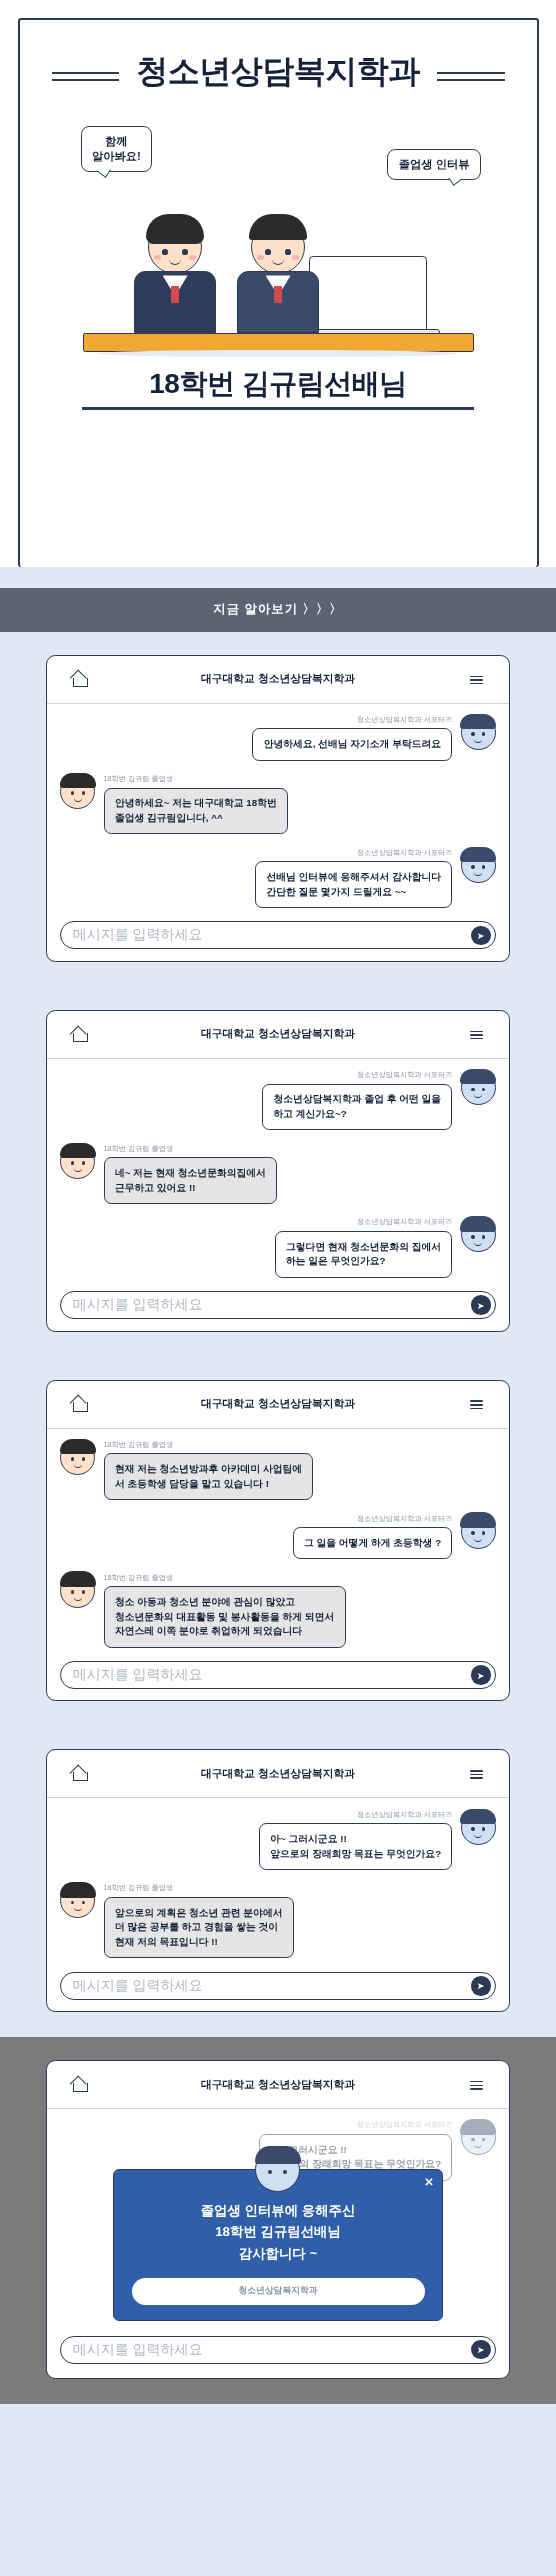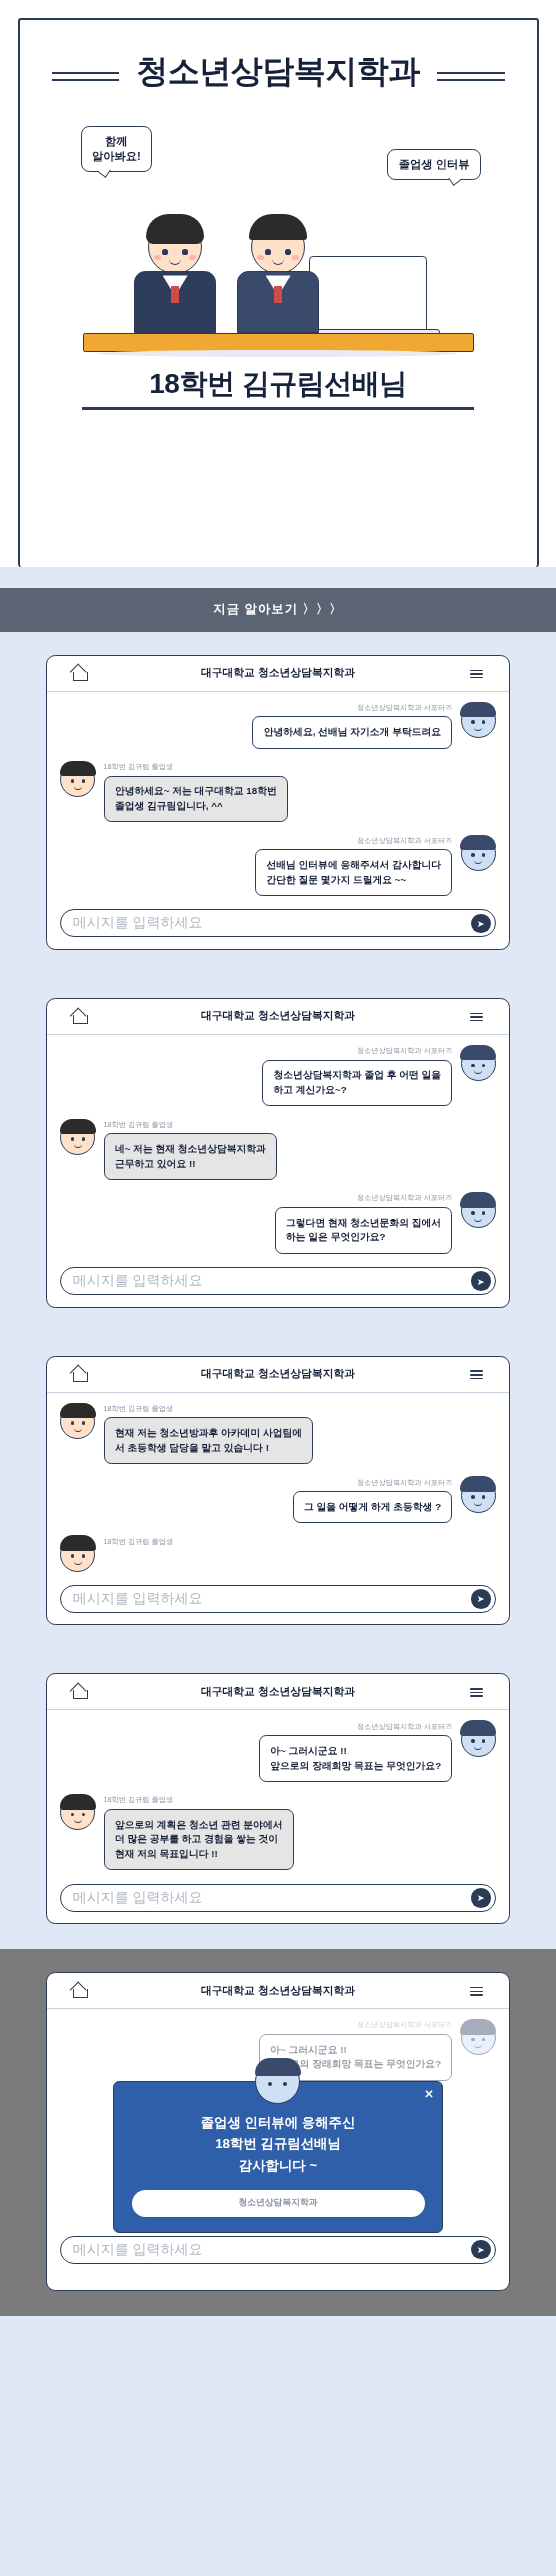--- a/index.html
+++ b/index.html
@@ -177,21 +177,21 @@
   .card.dark { background:#7b7b7b; }
   .phone {
     width:464px;
     background:#ffffff;
     border:1.5px solid #2b3a55;
     border-radius:9.3px;
     padding:0 0 11.3px 0;
     position:relative;
   }
   .phone-bar {
-    height:36px;
+    height:48px;
     display:flex; align-items:center;
     padding:0 24px;
     border-bottom:1px solid #c9d2df;
   }
   .phone-bar .ico { width:17.5px; height:17.5px; position:relative; flex:0 0 17.5px; }
   .home-icon:before {
     content:""; position:absolute; left:2.1px; top:7.2px; width:13.4px; height:8.2px;
     border:1.5px solid #2b3a55; border-top:none;
   }
   .home-icon:after {
@@ -457,21 +457,21 @@
 
         <div class="msg">
           <div class="avatar left-av">
               <div class="hair"></div>
               <div class="e l"></div>
               <div class="e r"></div>
               <div class="m"></div>
             </div>
           <div class="msg-col">
             <div class="sender">18학번 김규림 졸업생</div>
-            <div class="bubble-chat" style="white-space:pre-line">네~ 저는 현재 청소년상담복지학과
+            <div class="bubble-chat" style="white-space:pre-line">네~ 저는 현재 청소년문화의집에서
 근무하고 있어요 !!</div>
           </div>
         </div>
 
         <div class="msg right">
           <div class="msg-col">
             <div class="sender">청소년상담복지학과 서포터즈</div>
             <div class="bubble-chat" style="white-space:pre-line">그렇다면 현재 청소년문화의 집에서
 하는 일은 무엇인가요?</div>
           </div>
@@ -533,20 +533,23 @@
 
         <div class="msg">
           <div class="avatar left-av">
               <div class="hair"></div>
               <div class="e l"></div>
               <div class="e r"></div>
               <div class="m"></div>
             </div>
           <div class="msg-col">
             <div class="sender">18학번 김규림 졸업생</div>
+            <div class="bubble-chat" style="white-space:pre-line">청소 아동과 청소년 분야에 관심이 많았고
+청소년문화의 대표활동 및 봉사활동을 하게 되면서
+자연스레 이쪽 분야로 취업하게 되었습니다</div>
           </div>
         </div>
 
       </div>
       <div class="composer">
         <div class="ph">메시지를 입력하세요</div>
         <div class="send-btn">➤</div>
       </div>
     </div>
   </section>

